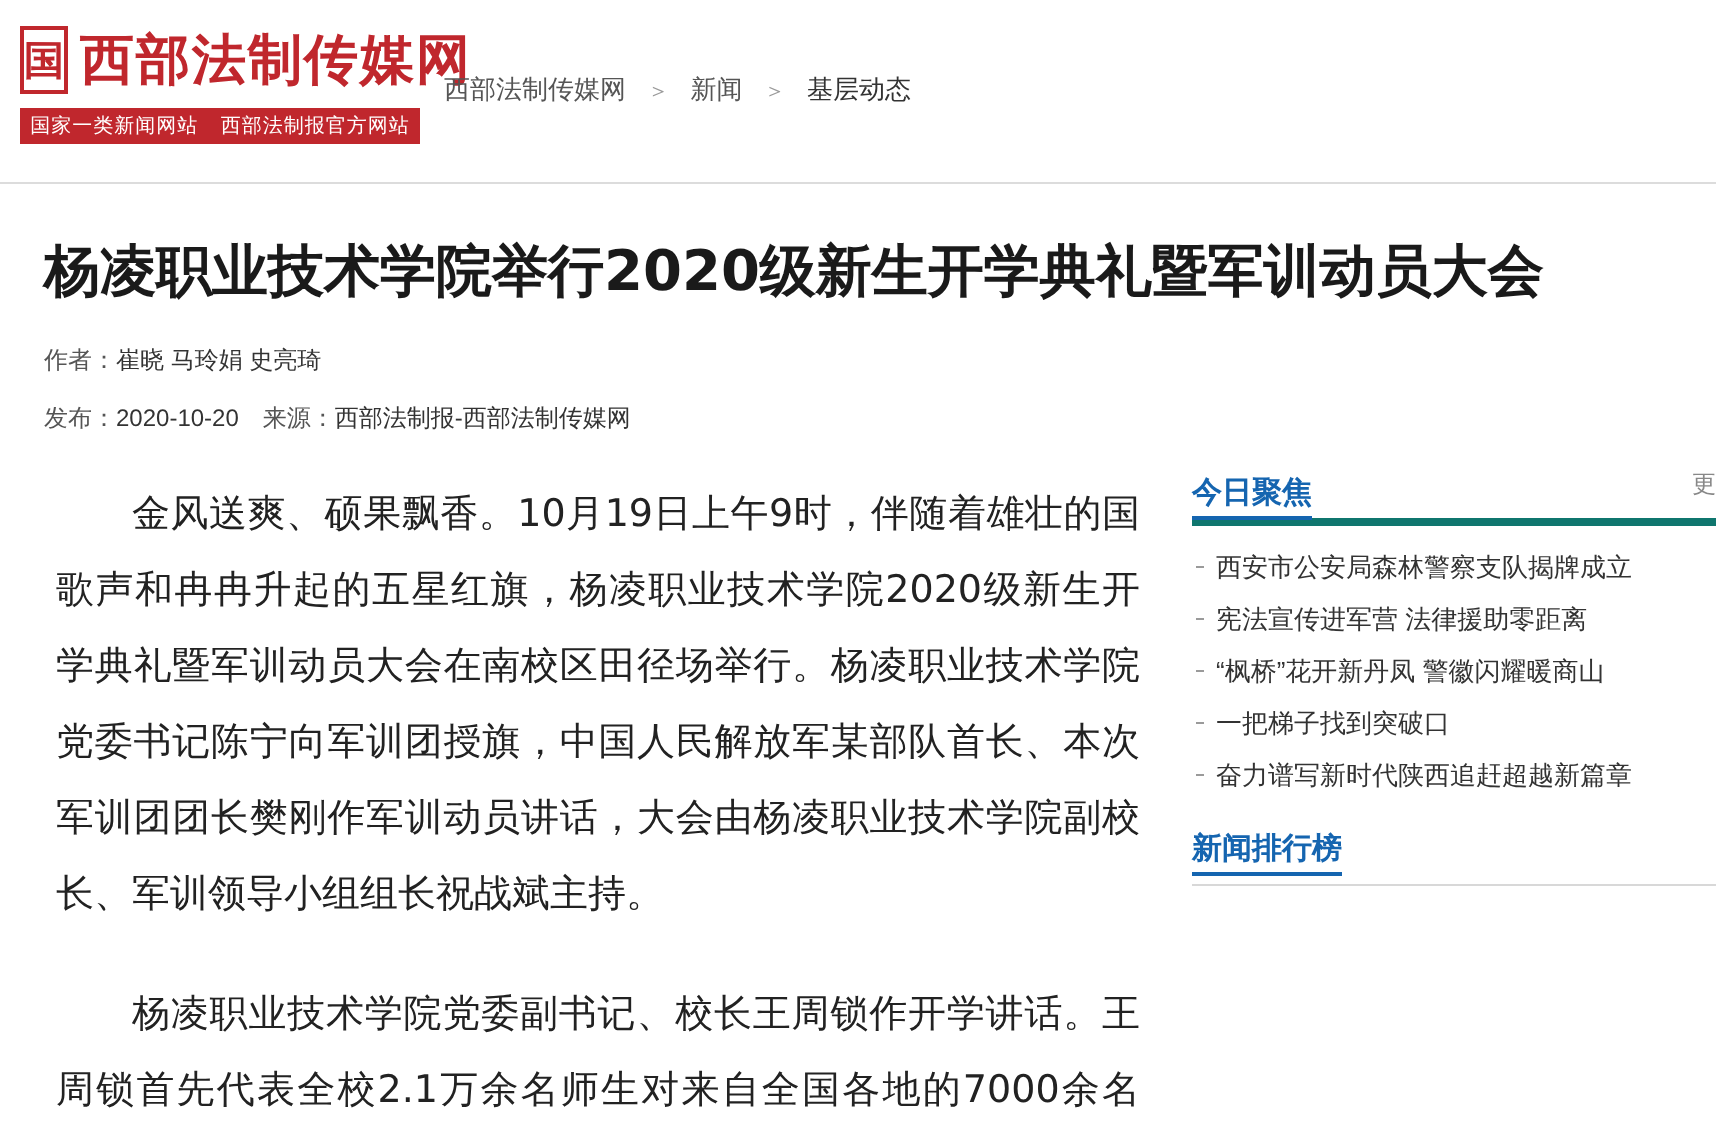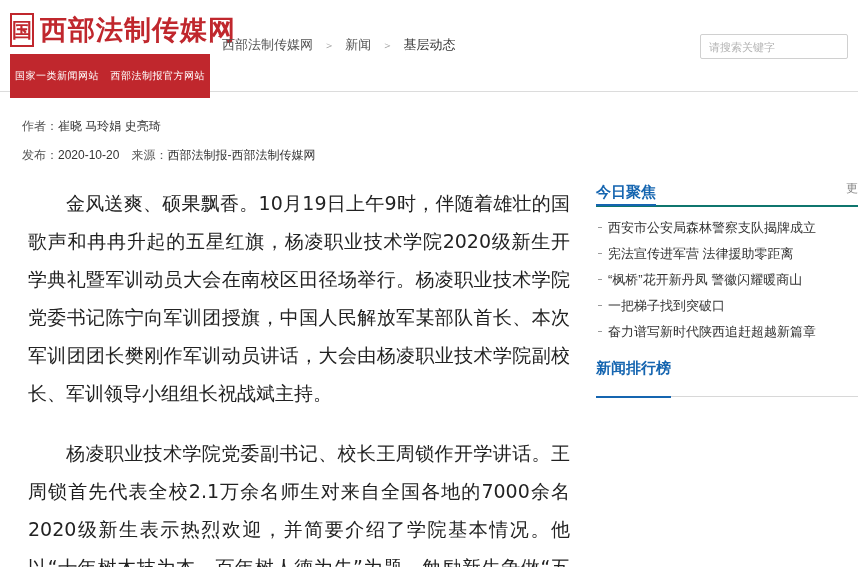--- a/index.html
+++ b/index.html
@@ -47,21 +47,21 @@
     font-weight: bold;
     letter-spacing: 1px;
     font-family: "DejaVu Serif", serif;
     white-space: nowrap;
   }
   .logo-sub {
     margin-top: 6px;
     background: #c0272d;
     color: #fff;
     font-size: 10px;
-    padding: 15px 0;
+    padding: 2px 0;
     letter-spacing: 0.5px;
     white-space: nowrap;
   }
   .logo-sub span { margin: 0 4px; }
 
   .breadcrumb {
     position: absolute;
     left: 222px; top: 36px;
     font-size: 13px;
     color: #555;
@@ -184,21 +184,21 @@
   }
 
   .col-side {
     width: 262px;
     padding-top: 4px;
     border-left: 0;
   }
   .side-card { margin-bottom: 12px; }
   .side-head {
     position: relative;
-    border-bottom: 2px solid #0f766e;
+    border-bottom: 4px solid #0f766e;
     padding: 0 0 8px 0;
     margin-bottom: 8px;
     display: flex;
     align-items: flex-end;
     justify-content: space-between;
   }
   .side-head .title {
     font-size: 15px;
     color: #1565b0;
     font-weight: bold;
@@ -230,21 +230,21 @@
   }
   .side-head2 {
     border-bottom: 1px solid #d8d8d8;
     padding-bottom: 8px;
     margin-top: 14px;
   }
   .side-head2 .title {
     font-size: 15px;
     color: #1565b0;
     font-weight: bold;
-    padding-bottom: 18px;
+    padding-bottom: 2px;
     border-bottom: 2px solid #1565b0;
     display: inline-block;
     margin-bottom: -10px;
   }
 </style>
 </head>
 <body>
 
 <div class="header">
 
@@ -260,26 +260,24 @@
   </div>
 
   <div class="breadcrumb">
     <span class="crumb">西部法制传媒网</span>
     <span class="sep">＞</span>
     <span class="crumb">新闻</span>
     <span class="sep">＞</span>
     <span class="crumb current">基层动态</span>
   </div>
 
-  <div class="search-box">
-    <input type="text" placeholder="请搜索关键字" style="">
-  </div>
 </div>
 
 <div class="article-head">
+  <h1 class="article-title">杨凌职业技术学院举行2020级新生开学典礼暨军训动员大会</h1>
 
   <div class="meta-line">
     <span class="lbl">作者：</span><span class="val">崔晓 马玲娟 史亮琦</span>
   </div>
 
   <div class="meta-line">
     <span class="lbl">发布：</span><span class="val">2020-10-20</span><span class="src"><span class="lbl">来源：</span><span class="val">西部法制报-西部法制传媒网</span></span>
   </div>
 
 </div>

